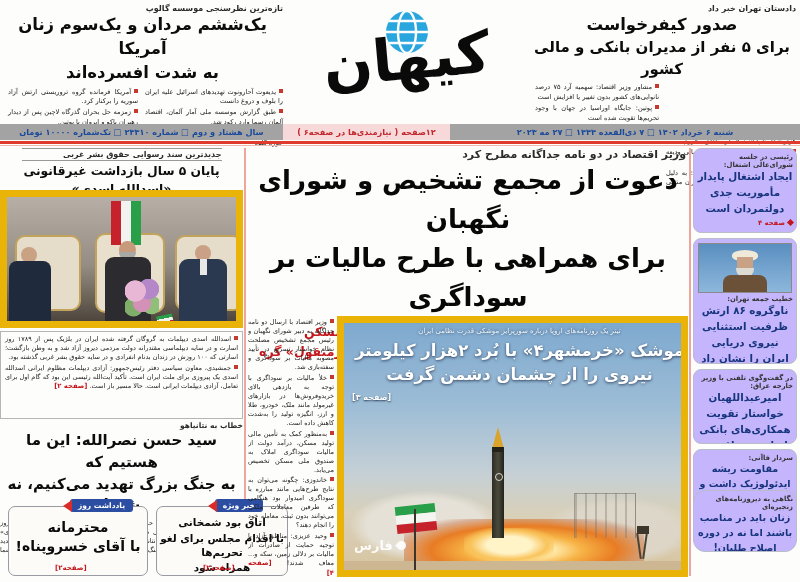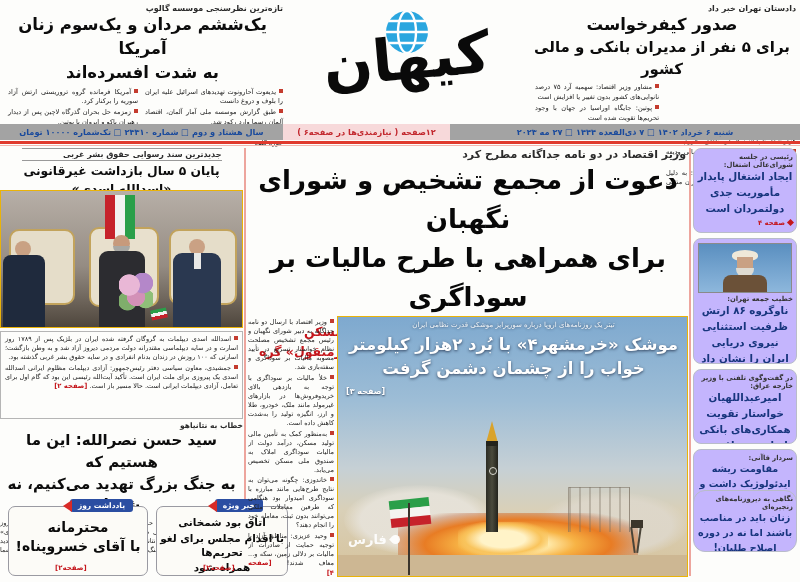--- a/index.html
+++ b/index.html
@@ -25,21 +25,21 @@
   .card{position:absolute;left:0;width:104px;background:#c4b5fd;border:1px solid #b9bcc9;border-radius:8px;
         padding:4px 3px;box-sizing:border-box;overflow:hidden;}
   .card .kicker{font-size:6.8px;font-weight:700;color:#333;}
   .card .hl{font-size:10.3px;font-weight:800;color:#17357d;line-height:1.55;}
   .card .ref{font-size:6.8px;font-weight:800;color:#c4161c;display:flex;align-items:center;gap:3px;justify-content:flex-start;margin-top:2px;}
   .diamond{width:5px;height:5px;background:#c4161c;transform:rotate(45deg);display:inline-block;}
   .note-box{position:absolute;border:1.5px solid #9a9aa2;border-radius:7px;background:#fcfbf7;box-sizing:border-box;}
   .badge{position:absolute;top:-8px;right:14px;display:flex;align-items:center;}
   .badge .pill{background:#2b4ea2;color:#fff;font-size:7.5px;font-weight:800;padding:2px 8px;border-radius:3px;line-height:1.2;}
   .badge .arr{width:0;height:0;border-top:6px solid transparent;border-bottom:6px solid transparent;border-right:9px solid #d92b27;margin-right:-2px;}
-  .photo-frame{border:1px solid #eab308;box-sizing:border-box;overflow:hidden;padding-left:17px;}
+  .photo-frame{border:7px solid #eab308;box-sizing:border-box;overflow:hidden;padding-left:17px;}
   .wm{color:#ffffff;font-weight:800;opacity:.92;}
 </style>
 </head>
 <body>
 
 <div class="page">
 
   <div class="abs" style="left:528px;top:4px;width:268px;height:118px;">
     <div class="kicker center">دادستان تهران خبر داد</div>
     <div class="head-md center" style="font-size:16.5px;">صدور کیفرخواست</div>
@@ -212,21 +212,21 @@
       <div style="height:9px;background:#c6222b;"></div>
     </div>
     <div class="abs" style="left:70px;top:186px;width:2px;height:72px;background:#3a342c;"></div>
 
     <div class="abs" style="left:300px;top:210px;width:2px;height:26px;background:#4a4438;transform:rotate(8deg);"></div>
     <div class="abs" style="left:294px;top:210px;width:2px;height:26px;background:#4a4438;transform:rotate(-8deg);"></div>
     <div class="abs" style="left:293px;top:203px;width:12px;height:8px;background:#3c362c;"></div>
 
     <div class="abs center" style="left:0;top:4px;width:351px;font-size:7px;color:#f3f6f8;text-shadow:0 0 3px rgba(40,60,90,.9);">تیتر یک روزنامه‌های اروپا درباره سورپرایز موشکی قدرت نظامی ایران</div>
     <div class="abs center" style="left:0;top:16px;width:351px;font-size:16.5px;font-weight:900;color:#ffffff;text-shadow:0 1px 3px rgba(30,45,70,.85);line-height:1.5;">موشک «خرمشهر۴» با بُرد ۲هزار کیلومتر</div>
-    <div class="abs center" style="left:0;top:42px;width:351px;font-size:16.5px;font-weight:900;color:#ffffff;text-shadow:0 1px 3px rgba(30,45,70,.85);">خواب را از چشمان دشمن گرفت</div>
+    <div class="abs center" style="left:0;top:42px;width:351px;font-size:16.5px;font-weight:900;color:#ffffff;text-shadow:0 1px 3px rgba(30,45,70,.85);">نیروی را از چشمان دشمن گرفت</div>
     <div class="abs" style="left:8px;top:70px;font-size:8px;font-weight:700;color:#ffffff;text-shadow:0 1px 2px rgba(30,45,70,.9);">[صفحه ۳]</div>
 
     <div class="abs wm" style="left:10px;top:215px;font-size:13px;display:flex;align-items:center;gap:4px;">
       <span style="width:9px;height:9px;border-radius:50% 50% 50% 0;background:#fff;display:inline-block;transform:rotate(45deg);"></span>
       <span>فارس</span>
     </div>
   </div>
 
   <div class="abs" style="left:693px;top:0px;width:105px;height:582px;">
 

